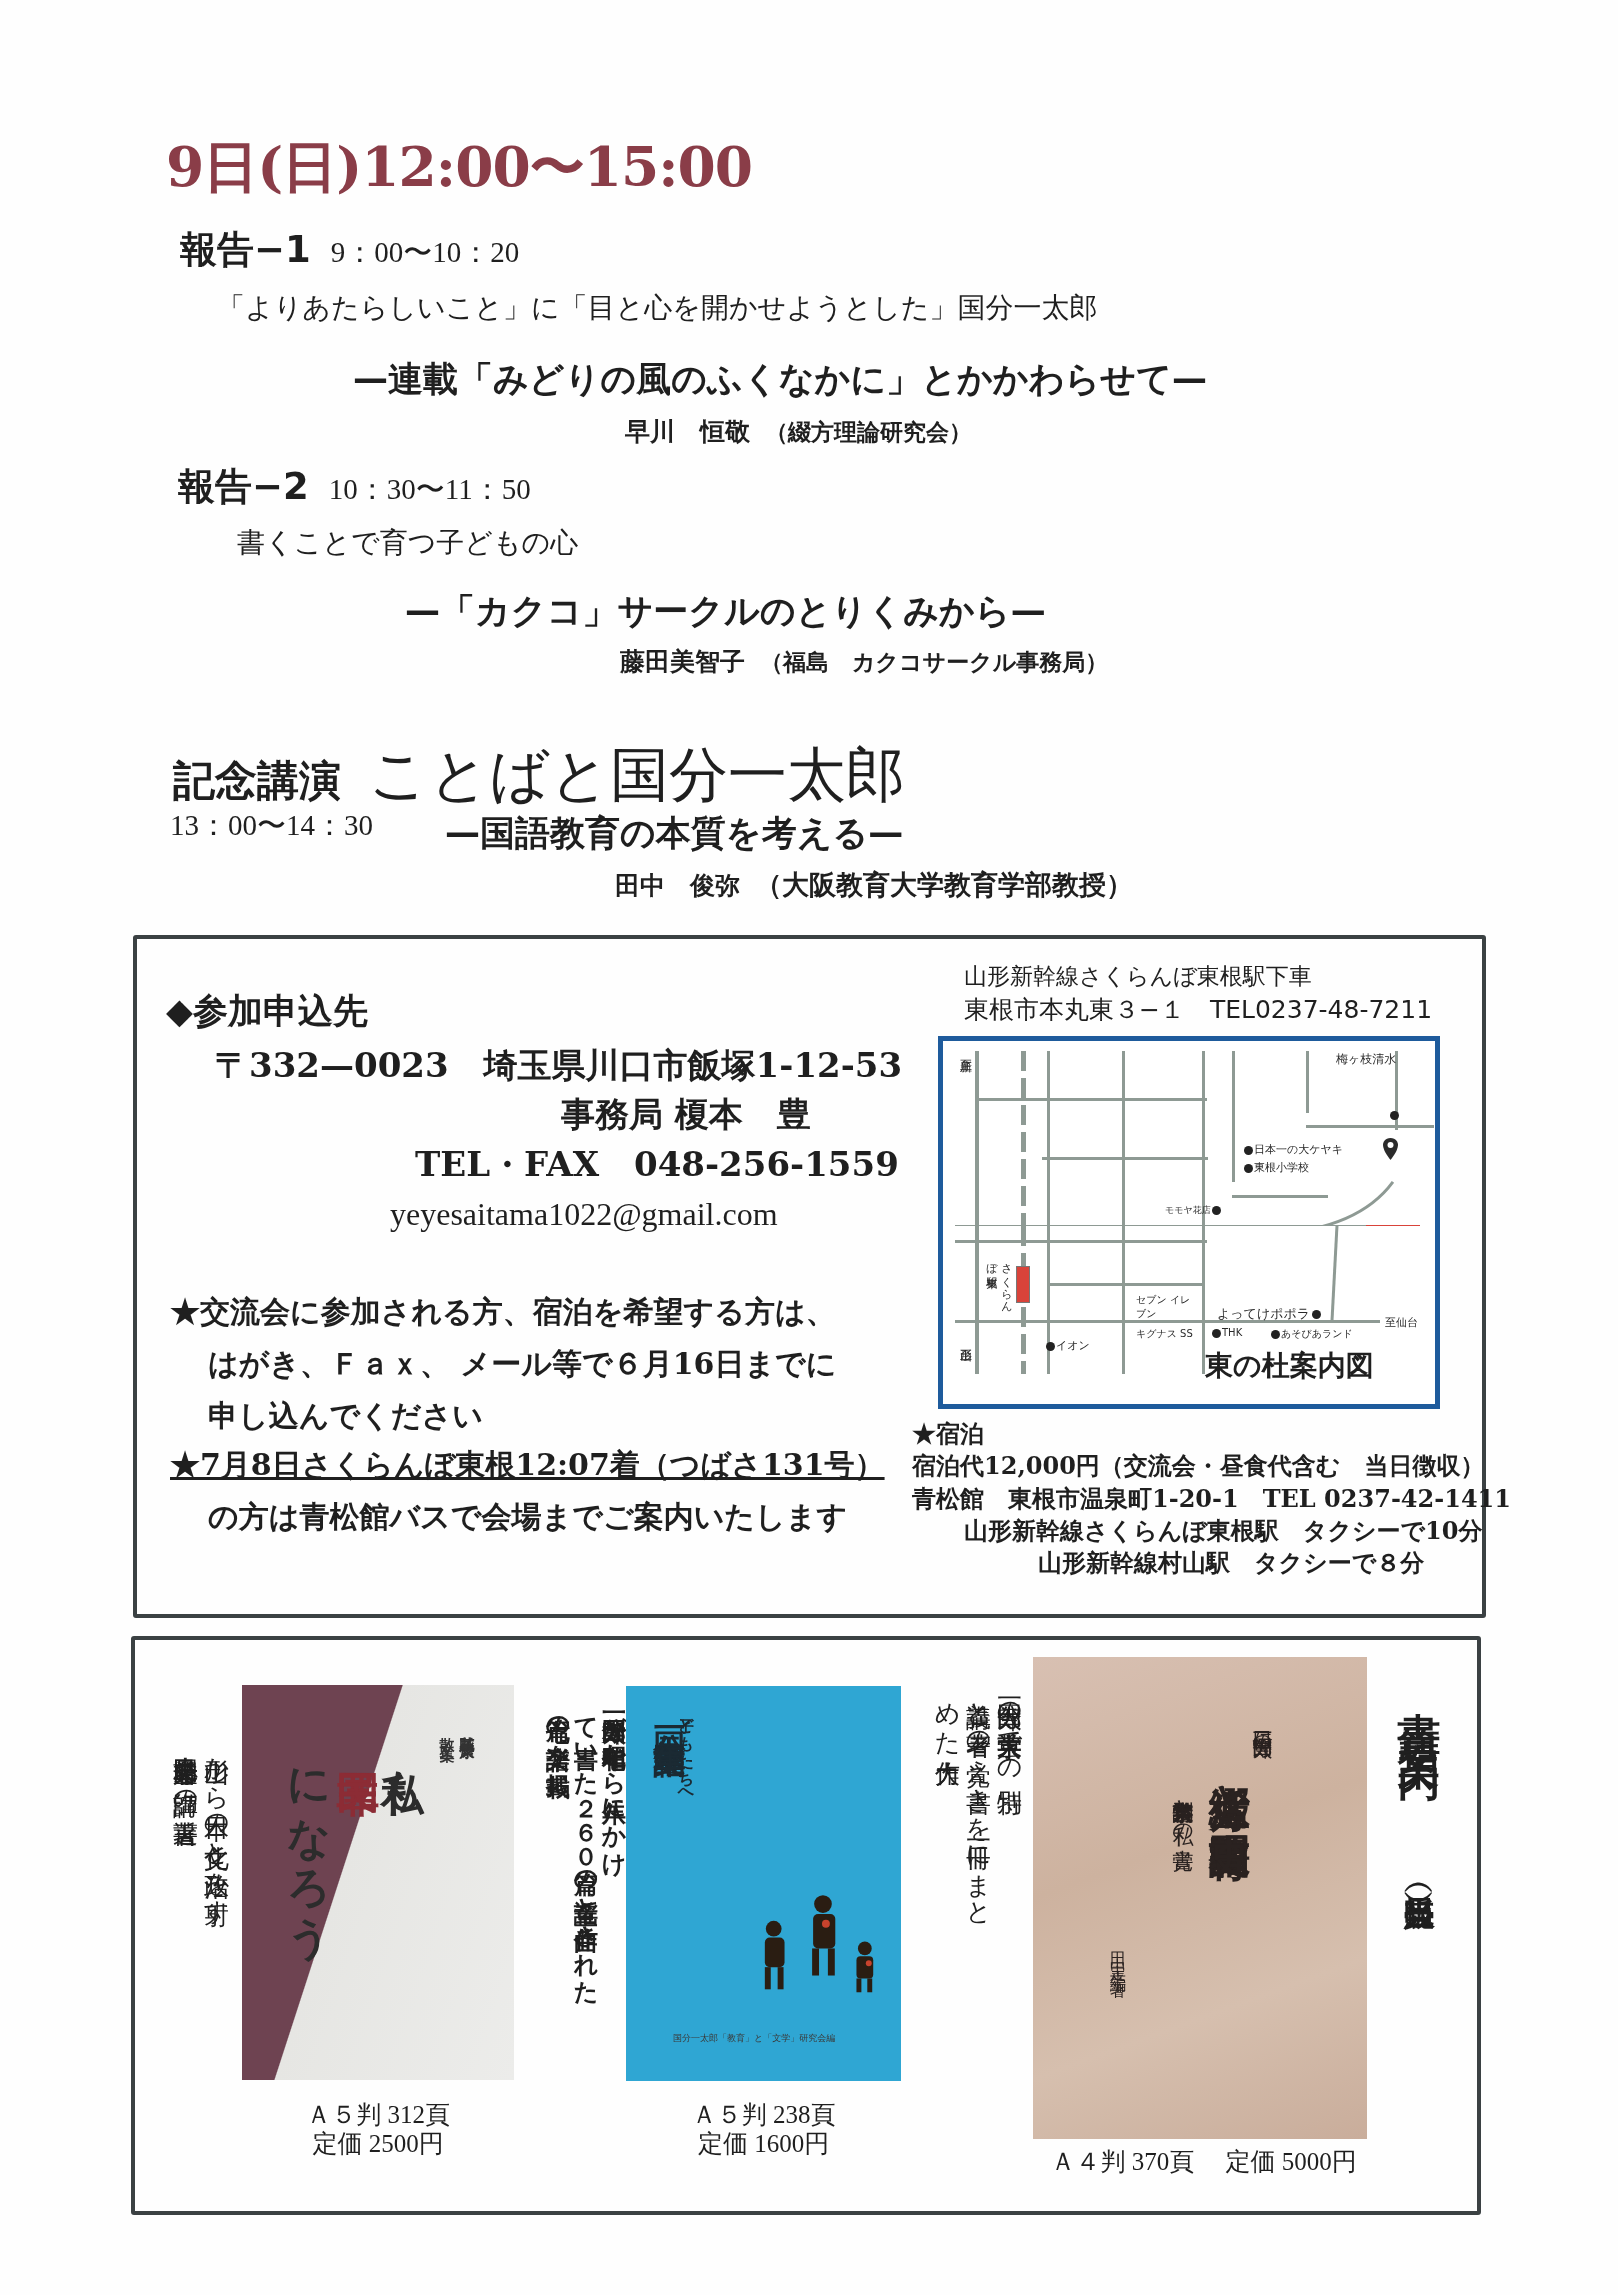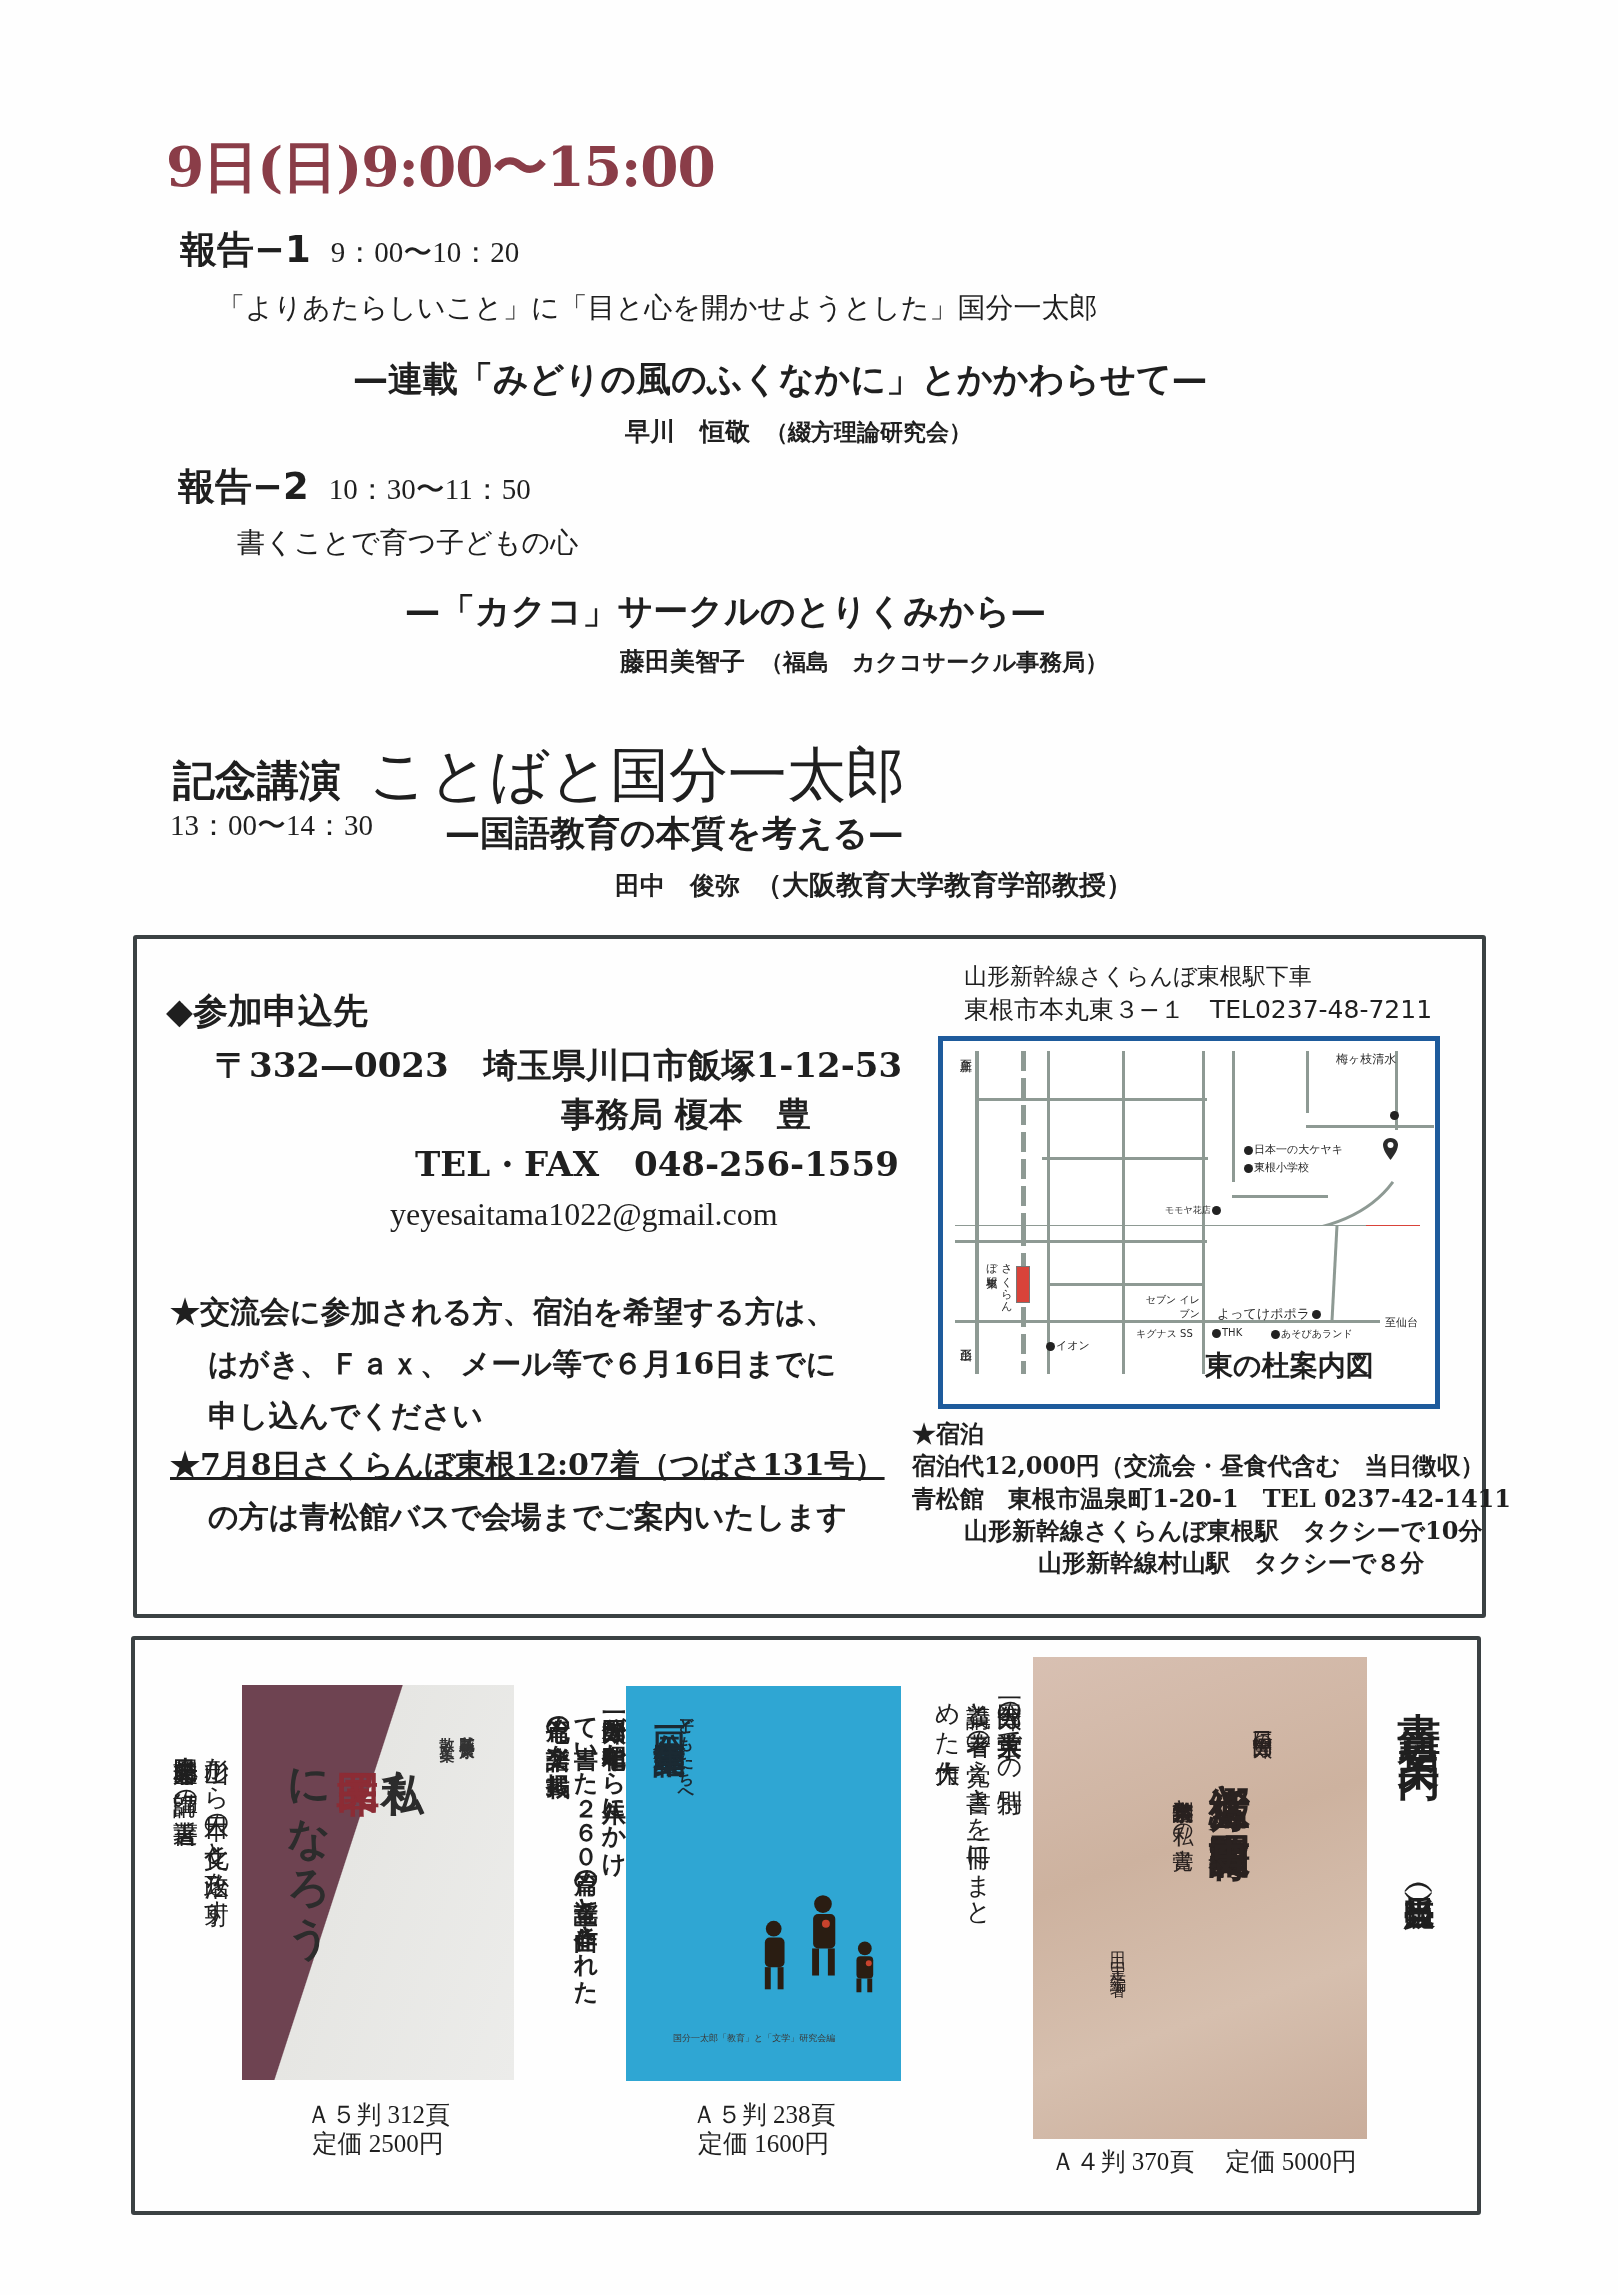--- a/index.html
+++ b/index.html
@@ -41,21 +41,21 @@
   .lodge { font-size: 24px; font-weight: bold; }
 
   
   .vtext { position: absolute; writing-mode: vertical-rl; font-family: "DejaVu Sans", sans-serif; white-space: normal; }
   .cover { position: absolute; overflow: hidden; }
   .price { position: absolute; font-size: 25px; text-align: center; white-space: nowrap; font-family: "Liberation Serif", serif; }
 </style>
 </head>
 <body>
 
-<div class="abs" id="day-heading">9日(日)9:00〜15:00</div>
+<div class="abs" id="day-heading">9日(日)12:00〜15:00</div>
 
 <div class="abs" style="left:180px; top:225px;">
   <span class="report-label sans">報告−1</span><span class="report-time">9：00〜10：20</span>
 </div>
 <div class="abs talk-title" style="left:217px; top:289px;">「よりあたらしいこと」に「目と心を開かせようとした」国分一太郎</div>
 <div class="abs talk-sub" style="left:353px; top:356px;">—連載「みどりの風のふくなかに」とかかわらせて—</div>
 <div class="abs" style="left:625px; top:415px;">
   <span class="speaker">早川　恒敬</span><span class="affil">（綴方理論研究会）</span>
 </div>
 
@@ -154,21 +154,21 @@
   <div class="road" style="left:104px; top:0; width:3px; height:148px;"></div>
   <div class="road" style="left:179px; top:0; width:3px; height:148px;"></div>
   <div class="road" style="left:259px; top:0; width:3px; height:148px;"></div>
   <div class="road" style="left:12.4px; top:14px; width:252px; height:3px;"></div>
   <div class="road" style="left:104px; top:57px; width:158px; height:3px;"></div>
   <div class="road" style="left:12.4px; top:94px; width:425px; height:3px;"></div>
   <div class="road" style="left:390px; top:0; width:3px; height:94px; transform:skewX(-3deg);"></div>
   <div class="abs" style="left:73px; top:40px; width:12px; height:35px; background:#d9433a; border:1.5px solid #777;"></div>
   <div class="mlabel vlabel" style="left:40px; top:30px; font-size:11px; height:59px; white-space:normal;">さくらんぼ東根駅</div>
   <div class="mlabel" style="left:101px; top:64px;margin-top:48px;"><span class="dot"></span><span>イオン</span></div>
-  <div class="mlabel" style="left:193px; top:67px; width:64px; white-space:normal; font-size:10px;text-align:right;">セブン イレブン</div>
+  <div class="mlabel" style="left:193px; top:67px; width:64px; white-space:normal; font-size:10px;">セブン イレブン</div>
   <div class="mlabel" style="left:274px; top:79px; font-size:13px;"><span>よってけポポラ</span><span class="dot"></span></div>
   <div class="mlabel" style="left:193px; top:101px; width:64px; white-space:normal; font-size:10px;">キグナス SS</div>
   <div class="mlabel" style="left:267px; top:101px; font-size:10px;"><span class="dot"></span><span>THK</span></div>
   <div class="mlabel" style="left:326px; top:101px; font-size:10px;"><span class="dot"></span><span>あそびあランド</span></div>
   <div class="mlabel" style="left:442px; top:89px; font-size:11px;">至仙台</div>
   <div class="mlabel vlabel" style="left:14px; top:114px; font-size:12px;">至山形</div>
   <div class="abs sans bold" style="left:262px; top:121px; font-size:28px;">東の杜案内図</div>
 </div>
 
 <div class="abs lodge" style="left:912px; top:1418px;">★宿泊</div>

